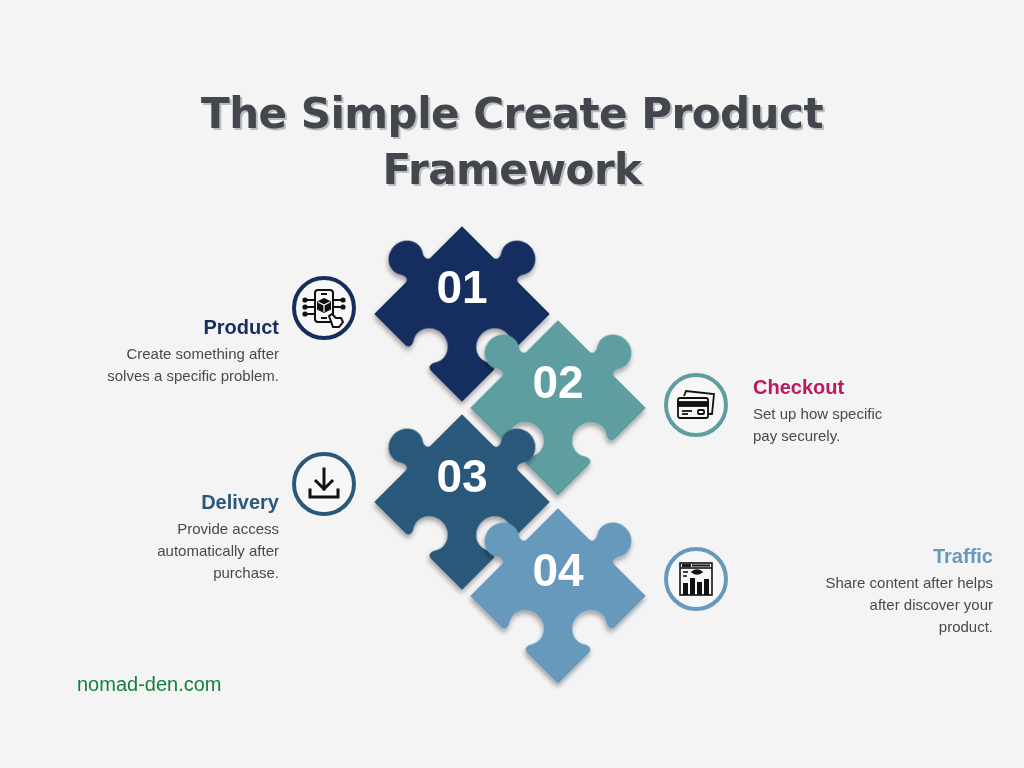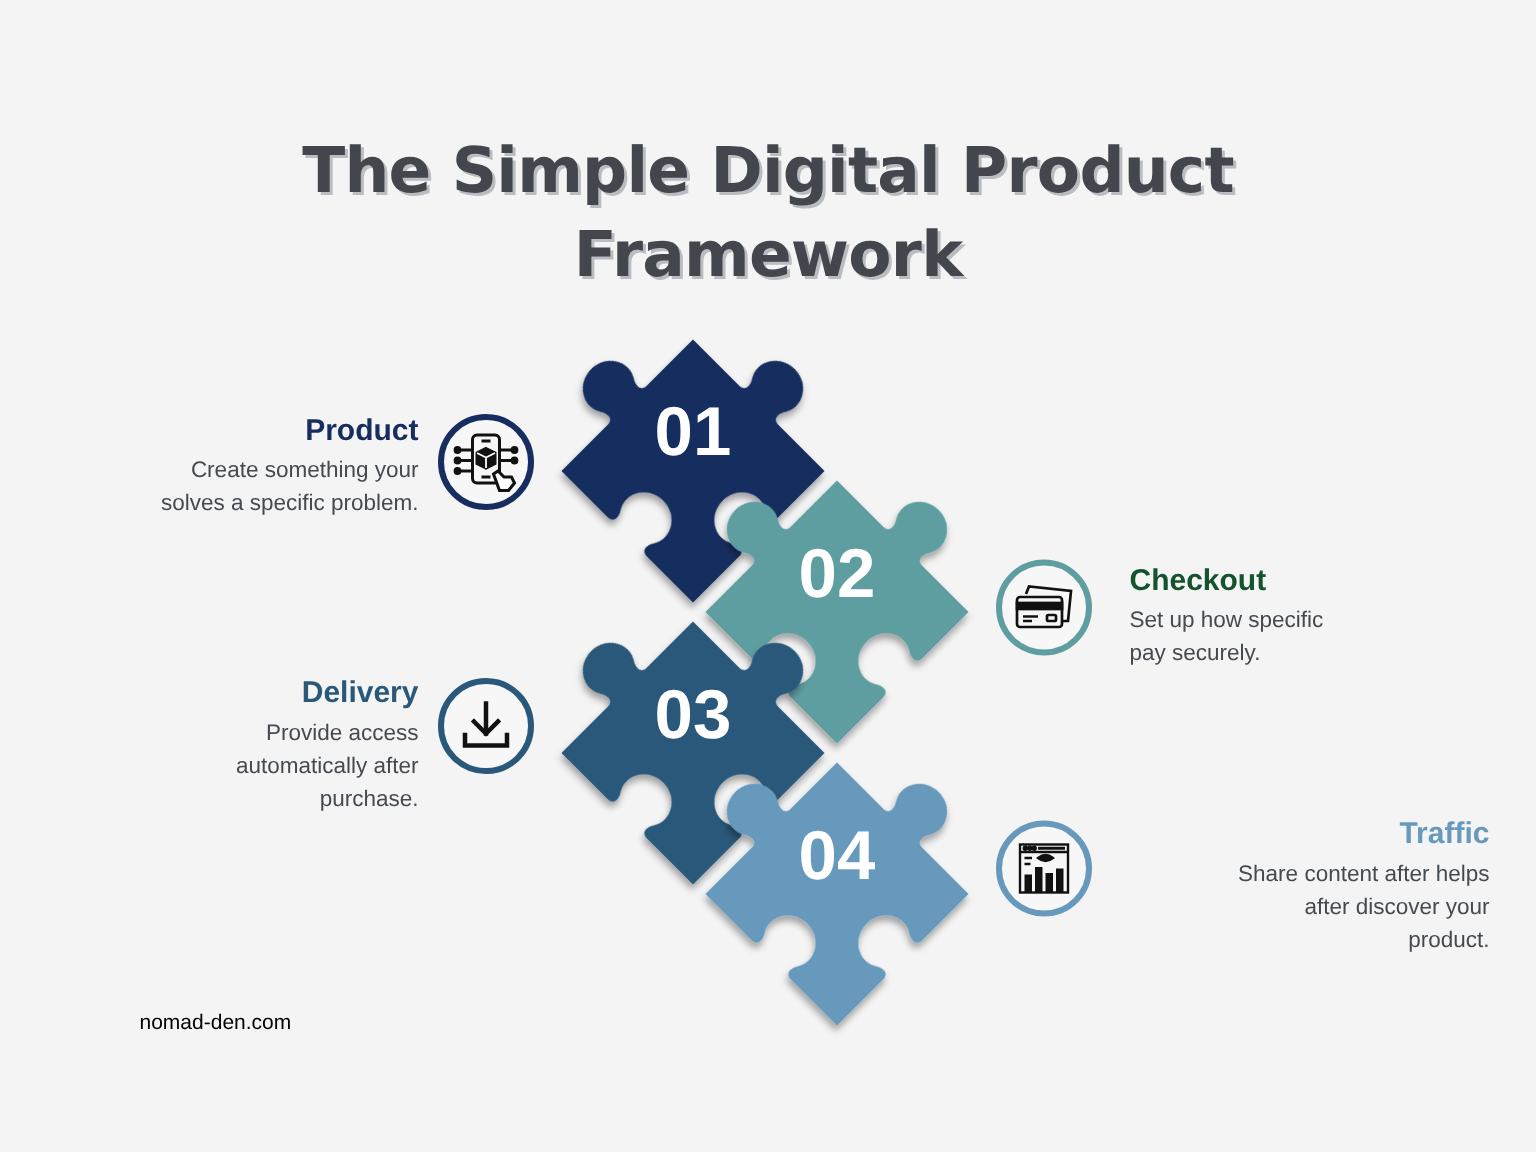--- a/index.html
+++ b/index.html
@@ -10,34 +10,34 @@
   .title {
     position: absolute; left: 0; top: 86px; width: 1024px; text-align: center;
     font-family: "DejaVu Sans", sans-serif; font-weight: bold; font-size: 42px; line-height: 56px;
     color: #43474d; letter-spacing: -0.5px;
     text-shadow: 2px 2px 0 #b9bcc0;
   }
   .puzzle { position: absolute; left: 0; top: 0; }
   .step { position: absolute; }
   .step .head { font-weight: bold; font-size: 20px; line-height: 24px; }
   .step .desc { font-size: 15px; line-height: 22px; color: #444a50; margin-top: 4px; }
-  .left { text-align: right; }
+  .left { text-align: right; margin-top: 40px; }
   .right { text-align: left; }
   .icon-ring {
     position: absolute; width: 64px; height: 64px; border-radius: 50%;
     border: 4px solid; box-sizing: border-box; background: #f7f7f7;
     display: flex; align-items: center; justify-content: center;
   }
-  .footer { position: absolute; left: 77px; top: 673px; font-size: 14px; color: #000000; margin-left: 16px; }
+  .footer { position: absolute; left: 77px; top: 673px; font-size: 20px; color: #15803d; }
 </style>
 </head>
 <body>
 
 <div class="title">
-  <div>The Simple Digital Product</div>
+  <div>The Simple Create Product</div>
   <div>Framework</div>
 </div>
 
 <svg class="puzzle" width="1024" height="768" viewBox="0 0 1024 768">
   <defs>
 
     <path id="piece" d="
       M -62 -62
       L -18 -62
       C -14 -62 -12 -66 -16 -72
@@ -85,21 +85,21 @@
     <text x="462" y="303">01</text>
     <text x="558" y="398">02</text>
     <text x="462" y="492">03</text>
     <text x="558" y="586">04</text>
   </g>
 </svg>
 
 <div class="step left" style="right:745px; top:275px; width:260px;">
   <div class="head" style="color:#172d5f">Product</div>
   <div class="desc">
-    <div>Create something your</div>
+    <div>Create something after</div>
     <div>solves a specific problem.</div>
   </div>
 </div>
 <div class="icon-ring" style="left:292px; top:276px; border-color:#172d5f;">
   <svg width="44" height="44" viewBox="0 0 44 44" fill="none" stroke="#111" stroke-width="2">
     <rect x="13" y="4" width="18" height="32" rx="3"></rect>
     <line x1="19" y1="8" x2="25" y2="8"></line>
     <line x1="19" y1="32" x2="25" y2="32"></line>
     <path d="M22 13 l6 3 v7 l-6 3 l-6 -3 v-7 z" fill="#111"></path>
     <path d="M16 16 l6 3 l6 -3 M22 19 v7" stroke="#fff" stroke-width="1.2"></path>
@@ -121,21 +121,21 @@
   <svg width="44" height="44" viewBox="0 0 44 44" fill="none" stroke="#111" stroke-width="1.8">
     <path d="M10 13 l2 -5 l28 3 l-2 20 l-4 0"></path>
     <rect x="4" y="15" width="30" height="20" rx="2" fill="#f7f7f7"></rect>
     <rect x="4" y="19" width="30" height="4" fill="#111"></rect>
     <line x1="8" y1="28" x2="18" y2="28"></line>
     <line x1="8" y1="31" x2="14" y2="31"></line>
     <rect x="24" y="27" width="6" height="4" rx="1"></rect>
   </svg>
 </div>
 <div class="step right" style="left:753px; top:375px; width:240px;">
-  <div class="head" style="color:#14532d">Checkout</div>
+  <div class="head" style="color:#be185d">Checkout</div>
   <div class="desc">
     <div>Set up how specific</div>
     <div>pay securely.</div>
   </div>
 </div>
 
 <div class="step left" style="right:745px; top:450px; width:260px;">
   <div class="head" style="color:#29587a">Delivery</div>
   <div class="desc">
     <div>Provide access</div>

